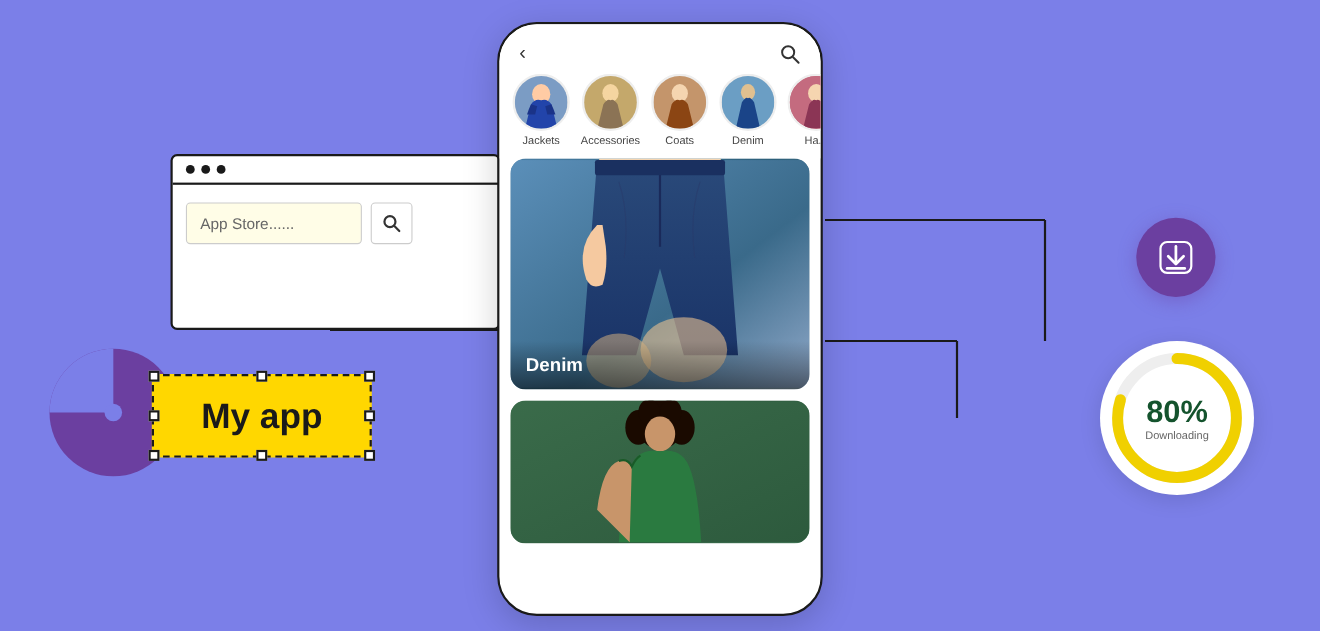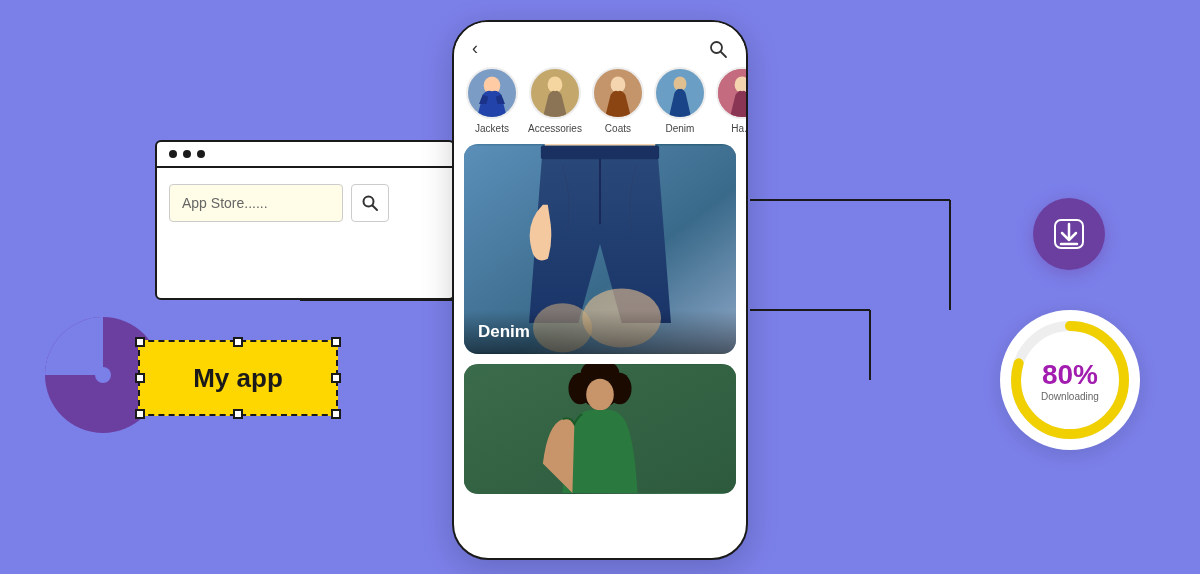--- a/index.html
+++ b/index.html
@@ -54,21 +54,21 @@
       gap: 8px;
     }
 
     .search-bar {
       background: #FFFDE7;
       border: 1.5px solid #ccc;
       border-radius: 4px;
       padding: 8px 12px;
       font-size: 14px;
       color: #666;
-      width: 174px;
+      width: 160px;
       height: 38px;
       display: flex;
       align-items: center;
     }
 
     .search-button {
       width: 38px;
       height: 38px;
       background: white;
       border: 1.5px solid #ccc;
@@ -111,21 +111,21 @@
     .sh-ml { top: 50%; left: -5px; transform: translateY(-50%); }
     .sh-mr { top: 50%; right: -5px; transform: translateY(-50%); }
 
     .my-app-label {
       background: #FFD700;
       width: 100%;
       height: 100%;
       display: flex;
       align-items: center;
       justify-content: center;
-      font-size: 26px;
+      font-size: 32px;
       font-weight: 800;
       color: #1a1a1a;
       border-radius: 2px;
     }
 
     
     .pie-chart {
       position: absolute;
       top: 310px;
       left: 38px;
@@ -273,21 +273,21 @@
     }
 
     .progress-ring-text {
       position: absolute;
       text-align: center;
     }
 
     .progress-percent {
       font-size: 28px;
       font-weight: 800;
-      color: #a21caf;
+      color: #14532d;
       display: block;
     }
 
     .progress-label {
       font-size: 10px;
       color: #666;
       display: block;
     }
   </style>
 </head>

